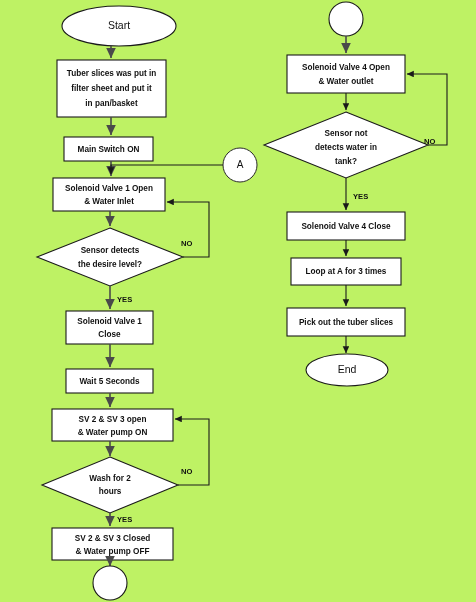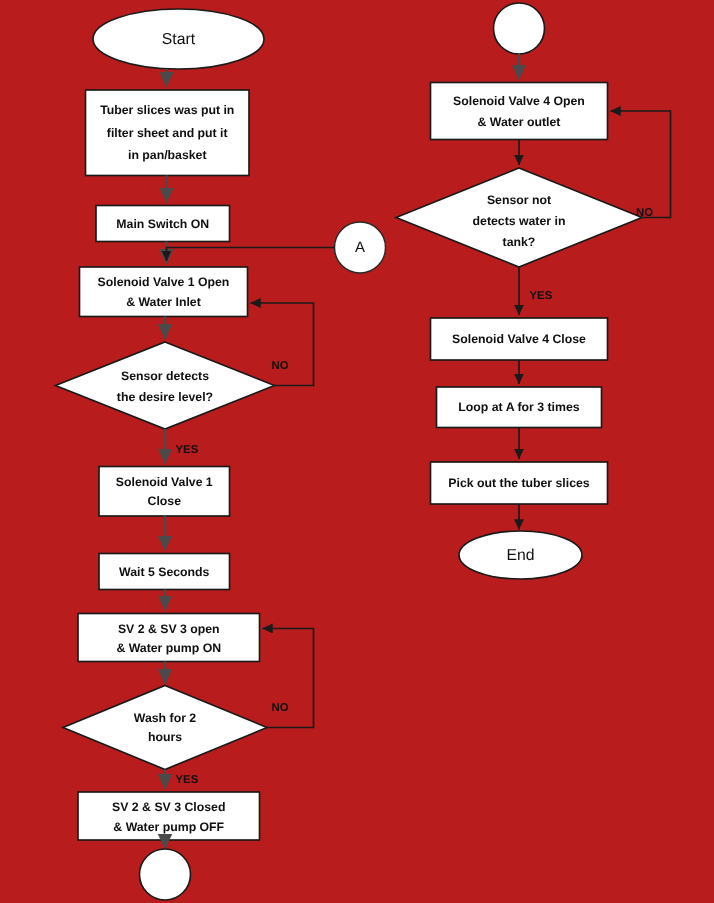--- a/index.html
+++ b/index.html
@@ -11,21 +11,21 @@
   body {
     width: 476px;
     height: 602px;
     overflow: hidden;
     font-family: "Liberation Sans", sans-serif;
   }
   #flowchart-root {
     position: relative;
     width: 476px;
     height: 602px;
-    background: #b91c1c;
+    background: #bef264;
   }
   svg.flow-canvas {
     display: block;
     width: 476px;
     height: 602px;
   }
   .shape-outline {
     fill: #ffffff;
     stroke: #1a1a1a;
     stroke-width: 1.1;

